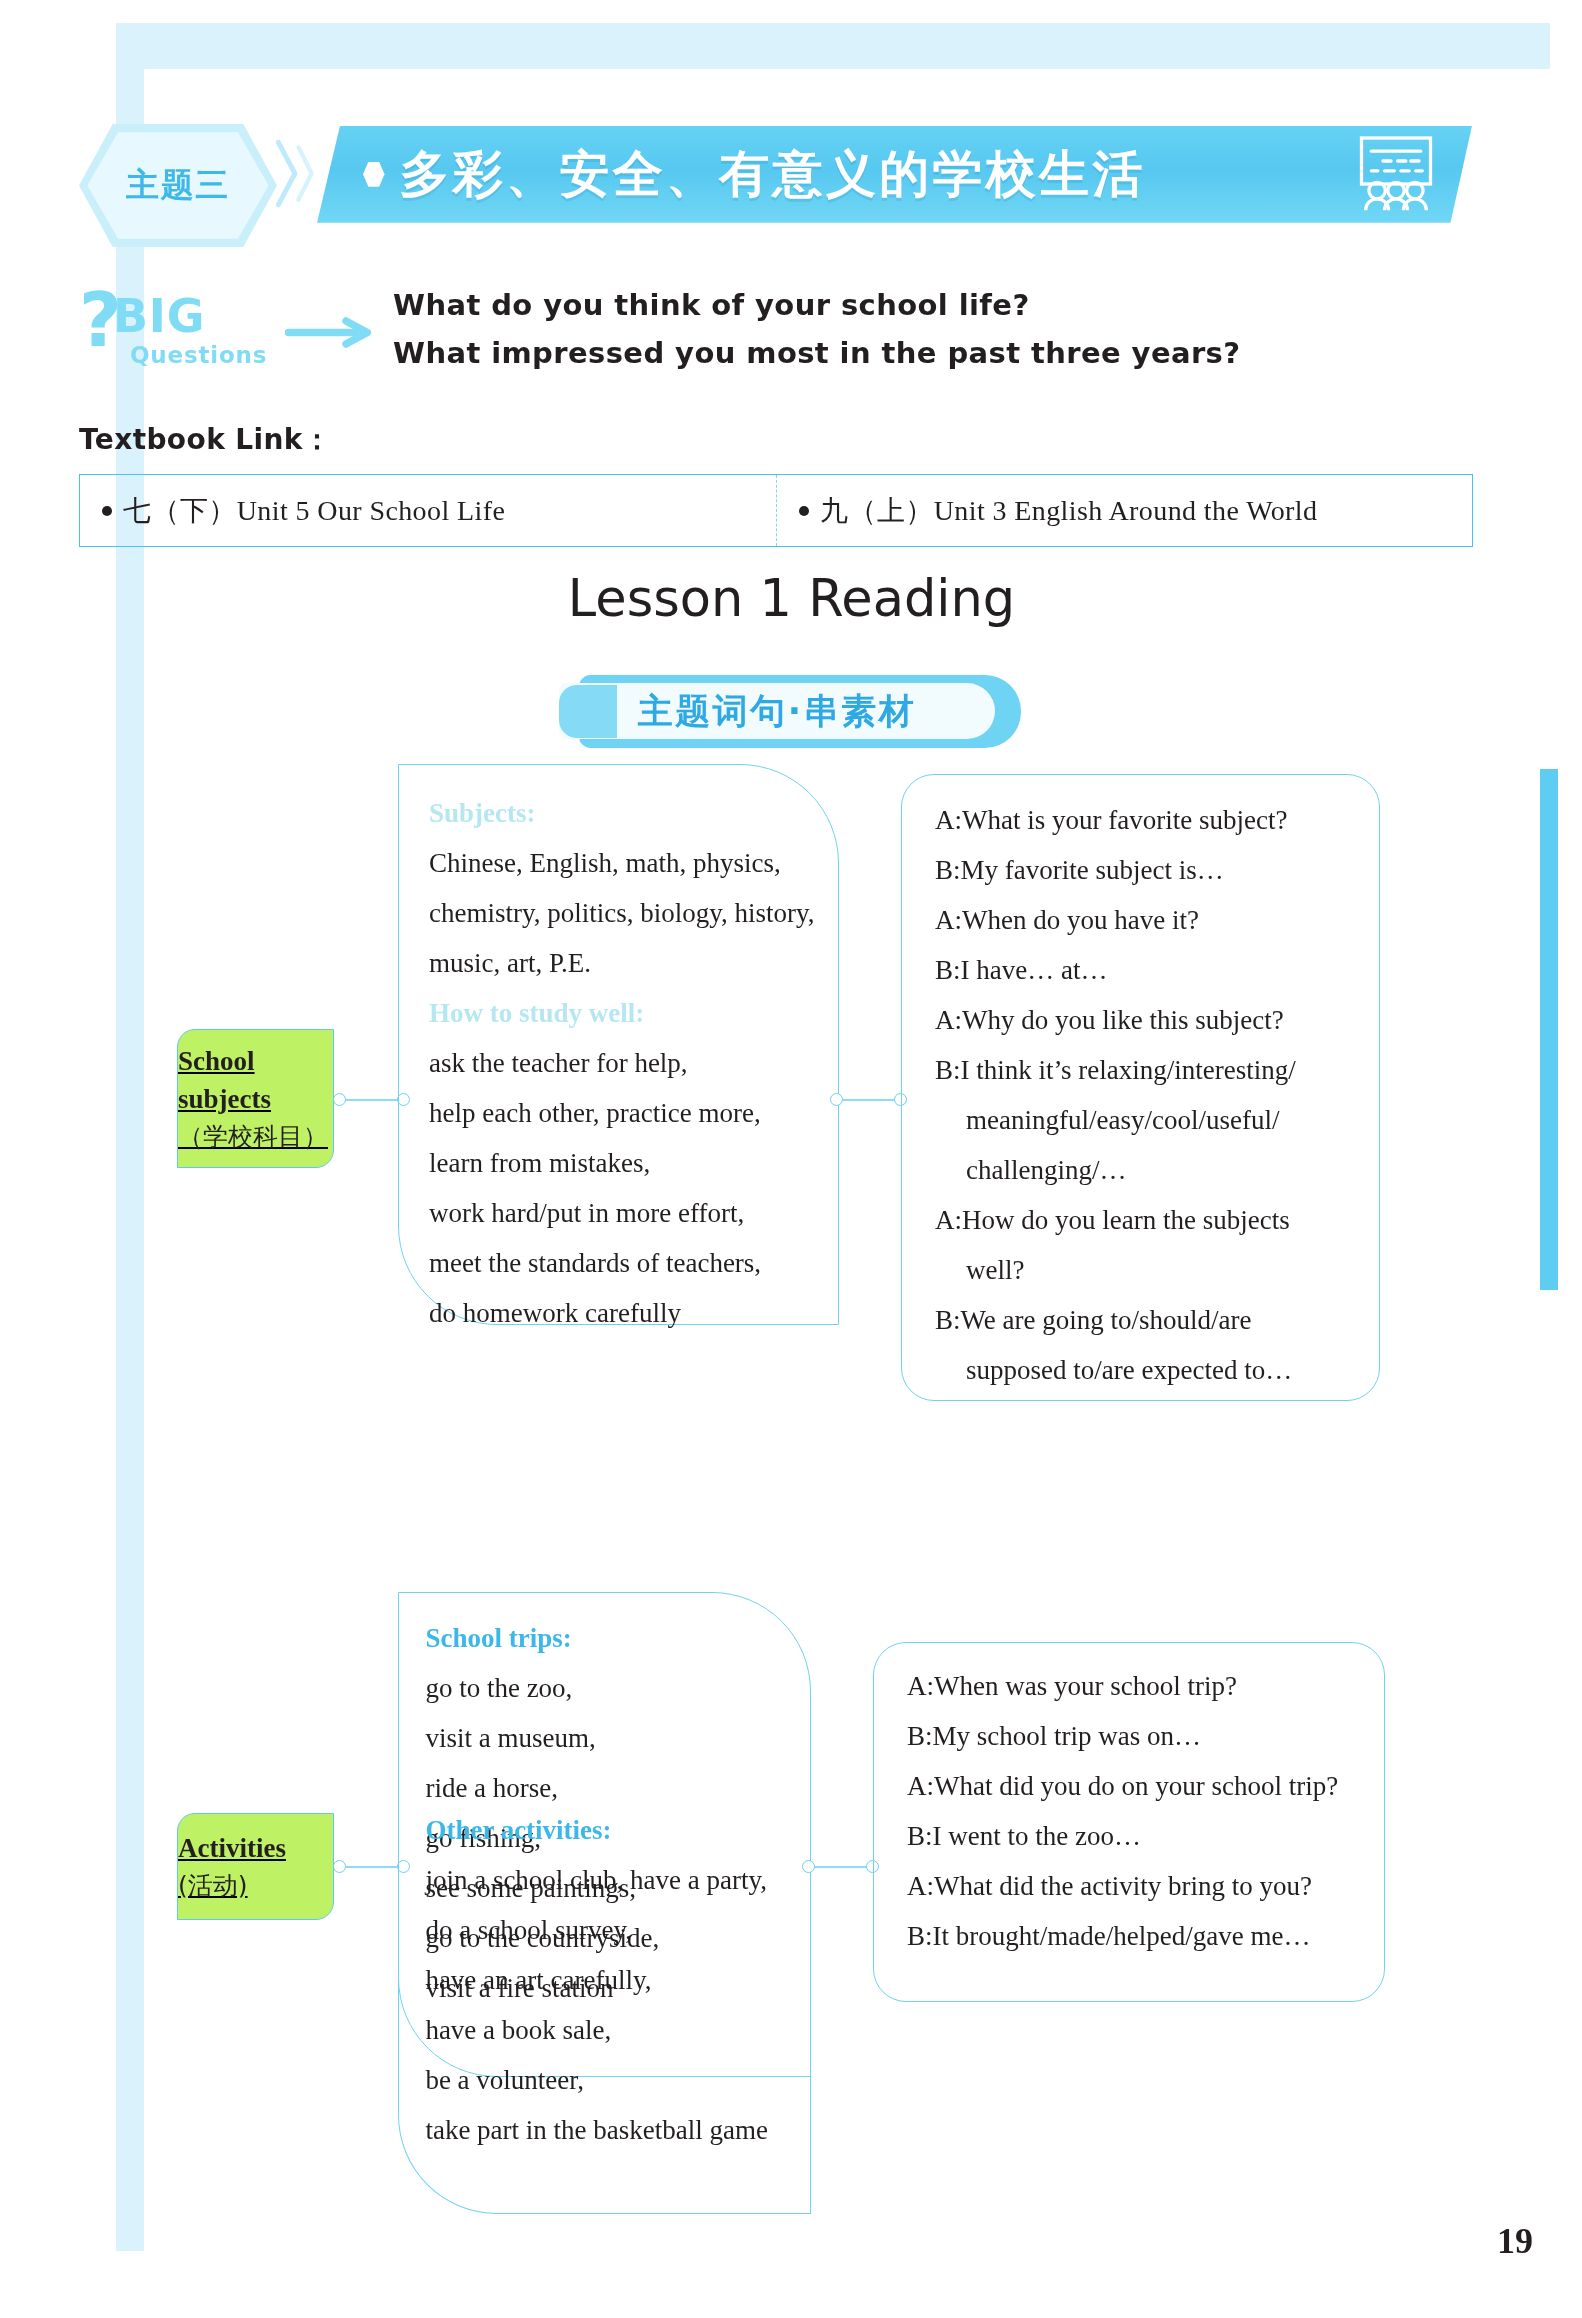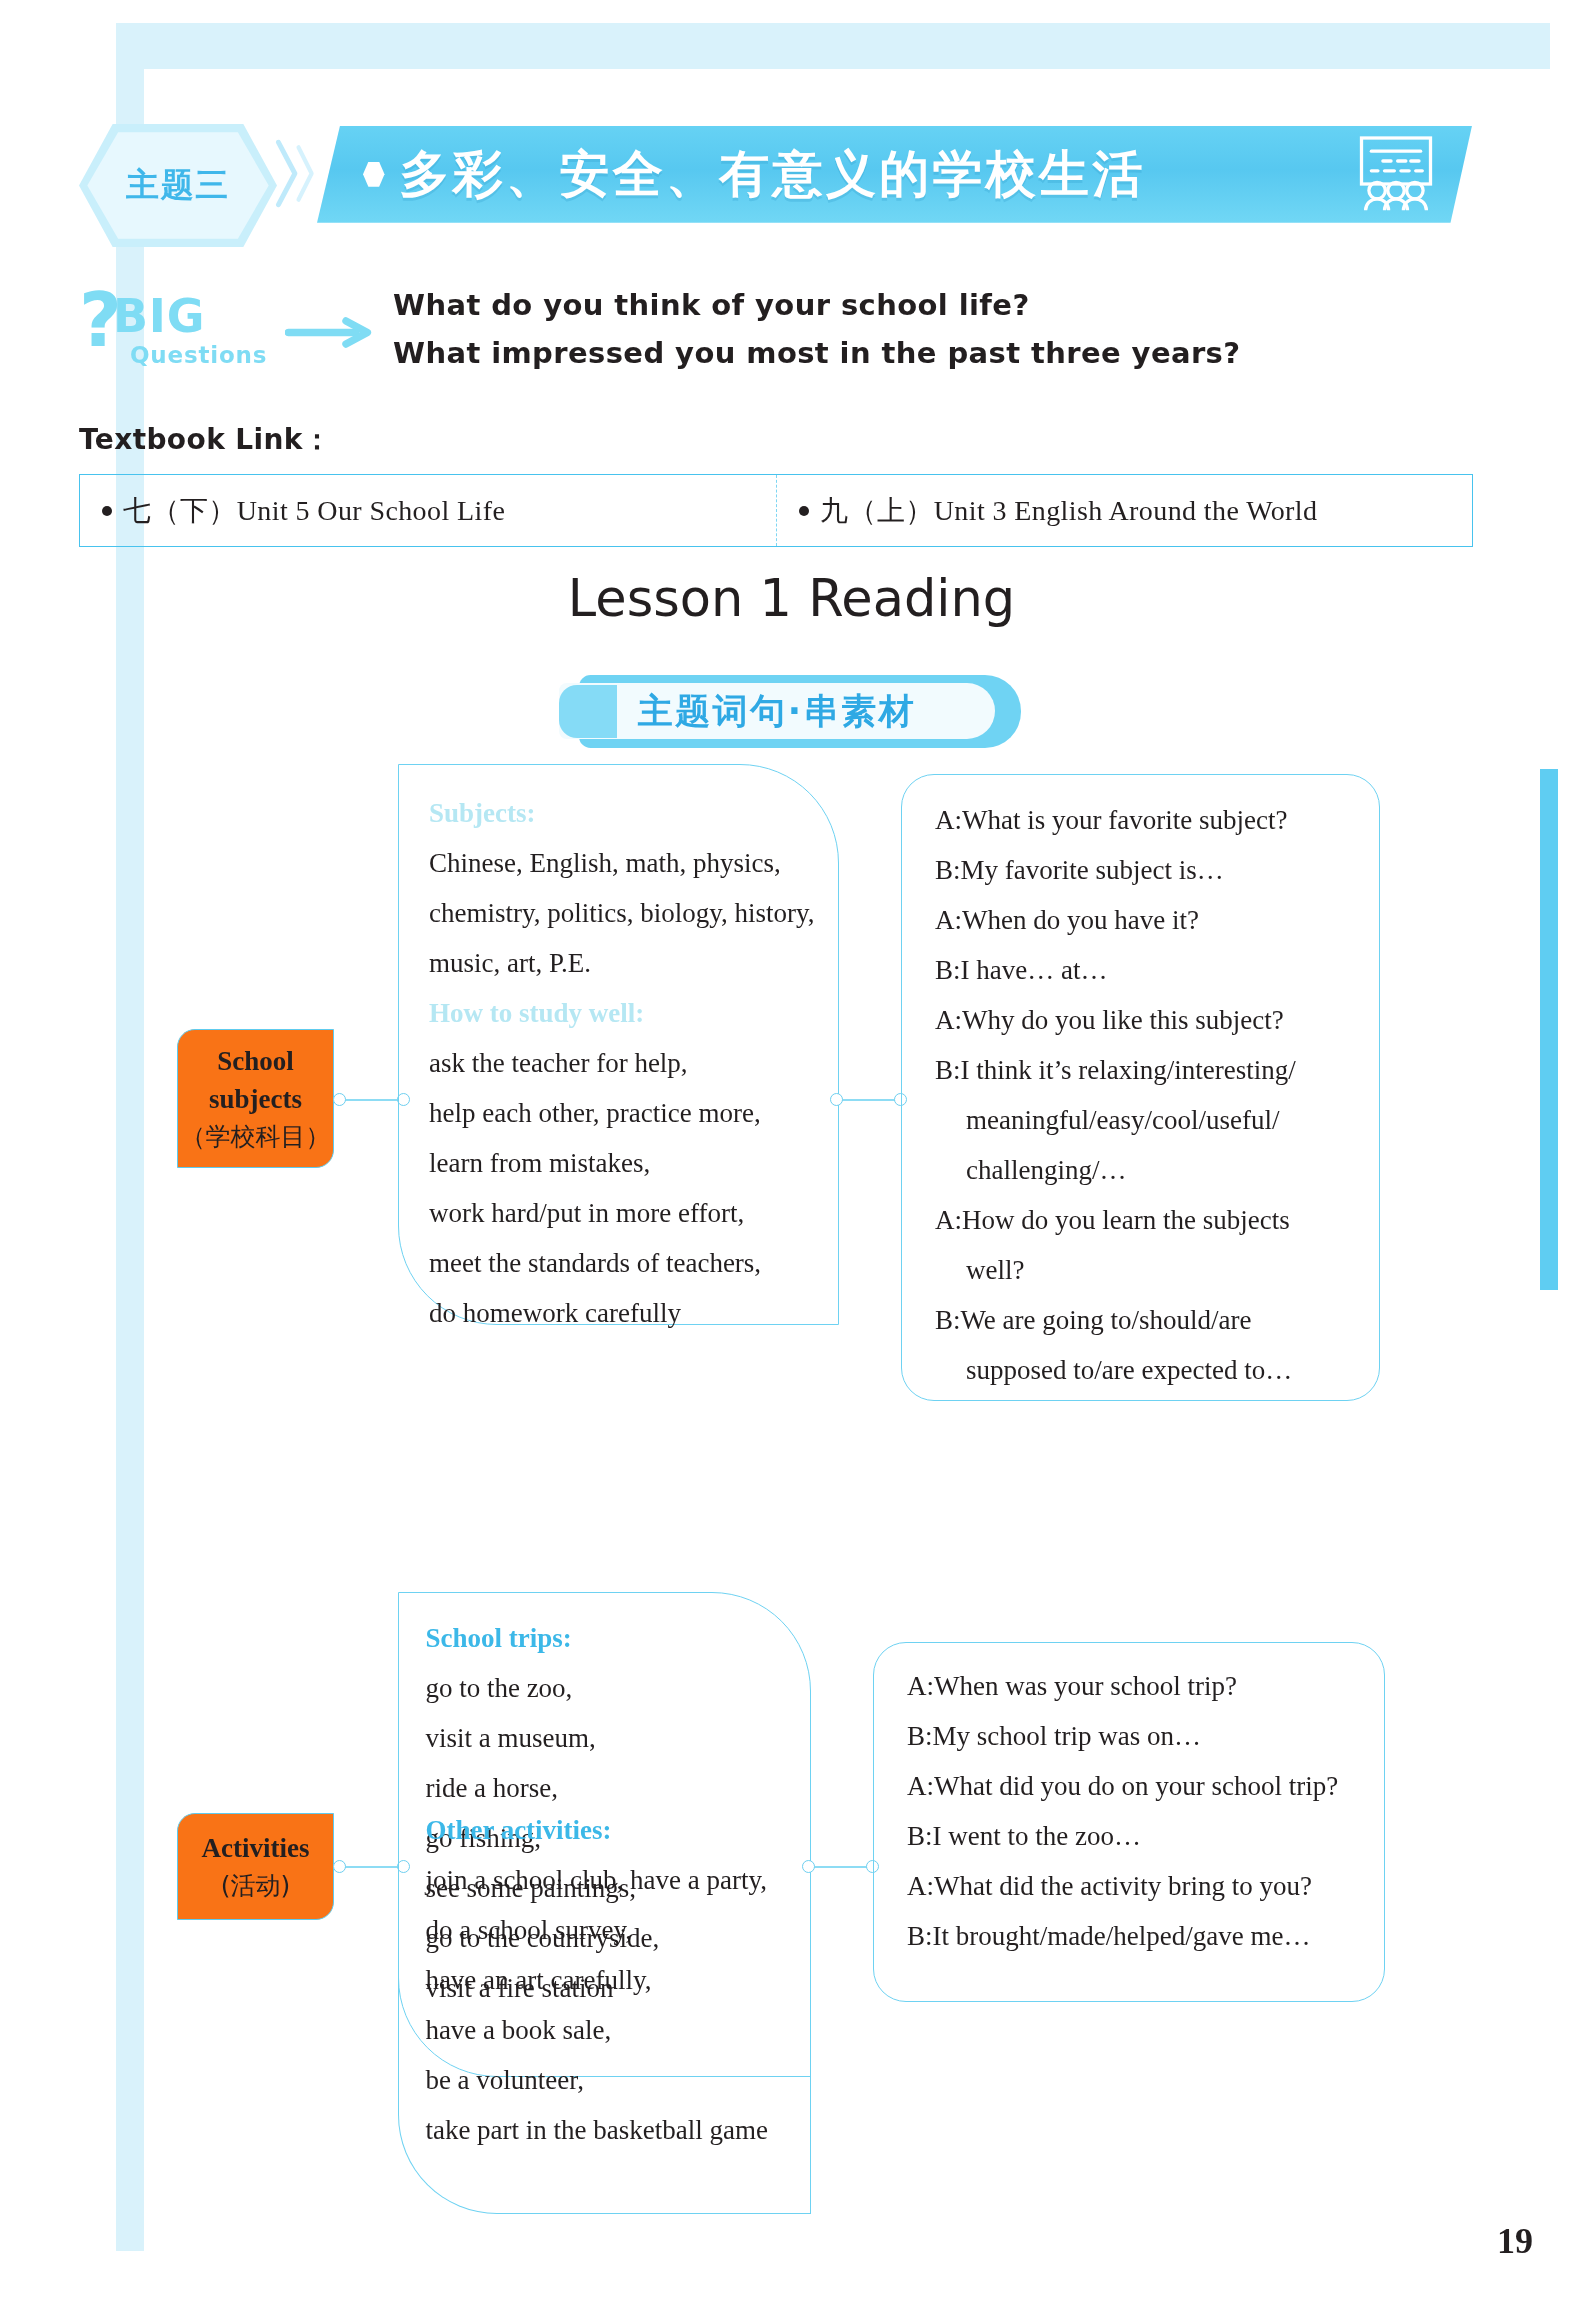--- a/index.html
+++ b/index.html
@@ -159,24 +159,24 @@
     position:relative;z-index:2;
     font-family:"DejaVu Sans", sans-serif;
     font-size:35px;font-weight:bold;color:#2fa9e4;letter-spacing:2.5px;
   }
 
   
   .map{position:absolute;left:0;top:767px;width:1583px;height:1419px;}
 
   .node{
     position:absolute;
-    background:#f97316;
+    background:#bef264;
     border:1.7px solid #5ecbee;
     box-sizing:border-box;
-    display:flex;flex-direction:column;align-items:center;justify-content:center;
+    display:flex;flex-direction:column;align-items:flex-start;justify-content:center;text-decoration:underline;
   }
   .node-en{
     font-family:"Liberation Serif", serif;
     font-size:27px;font-weight:bold;color:#231f20;line-height:38px;
     text-align:center;
   }
   .node-cn{
     font-family:"DejaVu Sans", sans-serif;
     font-size:25px;color:#231f20;line-height:38px;text-align:center;
   }

